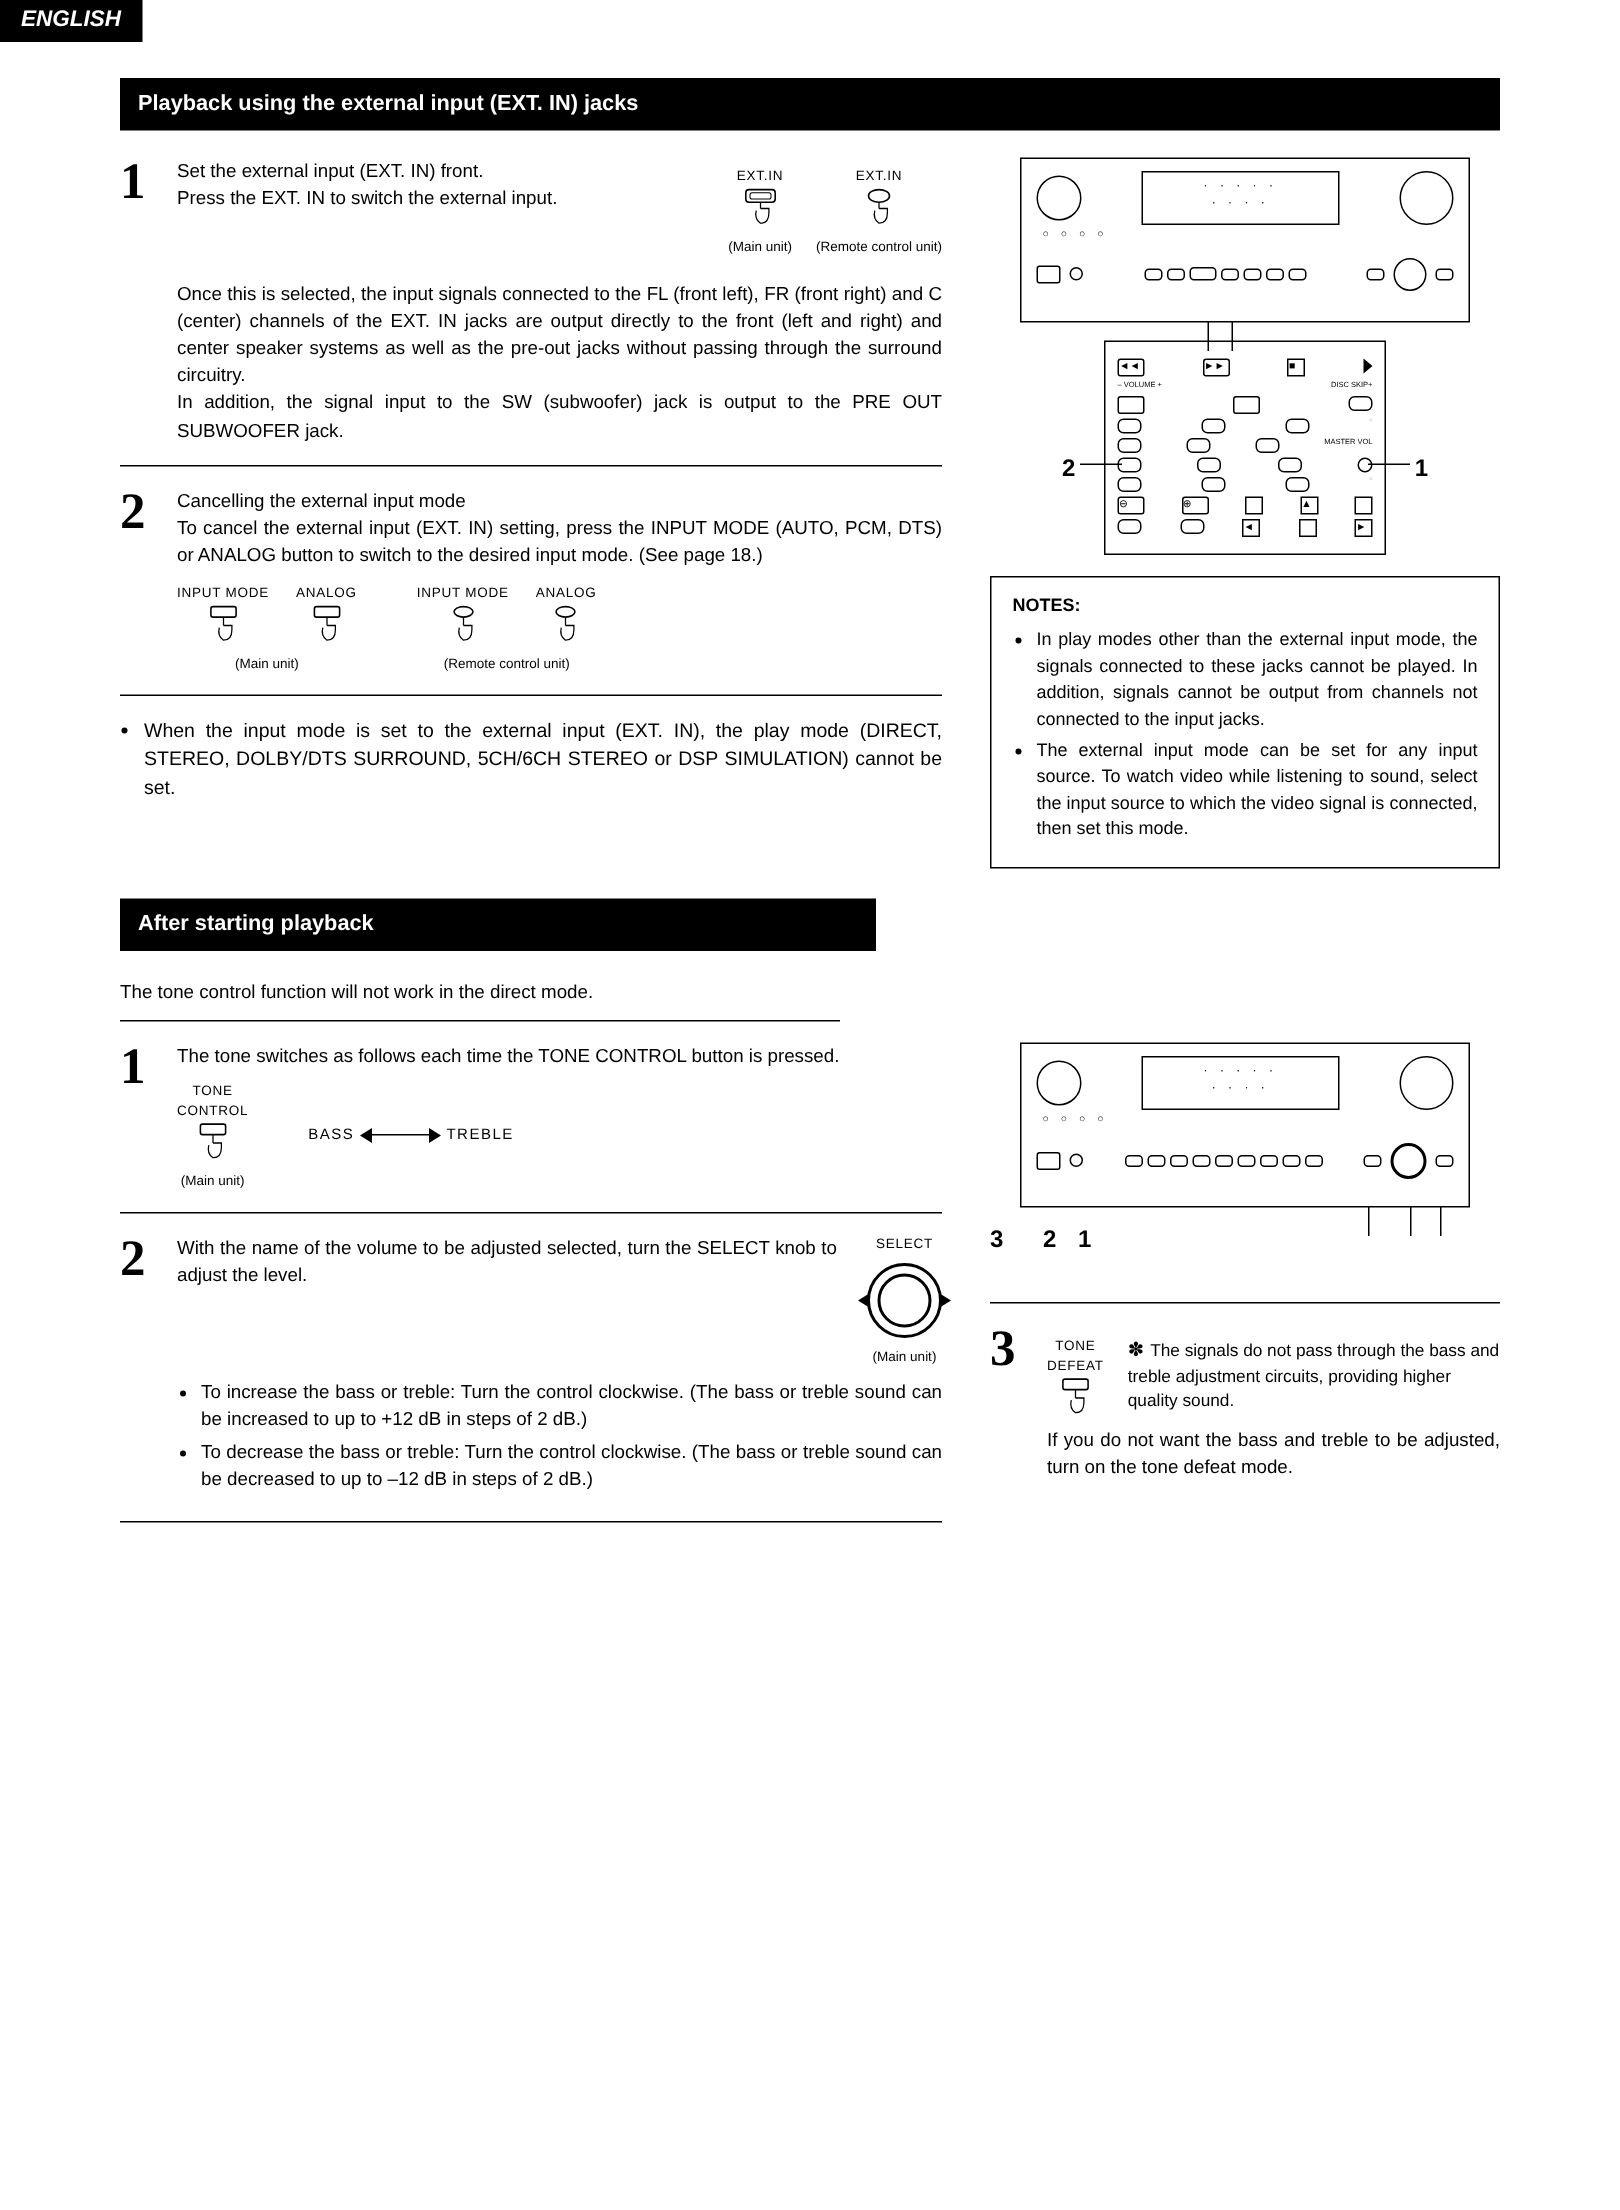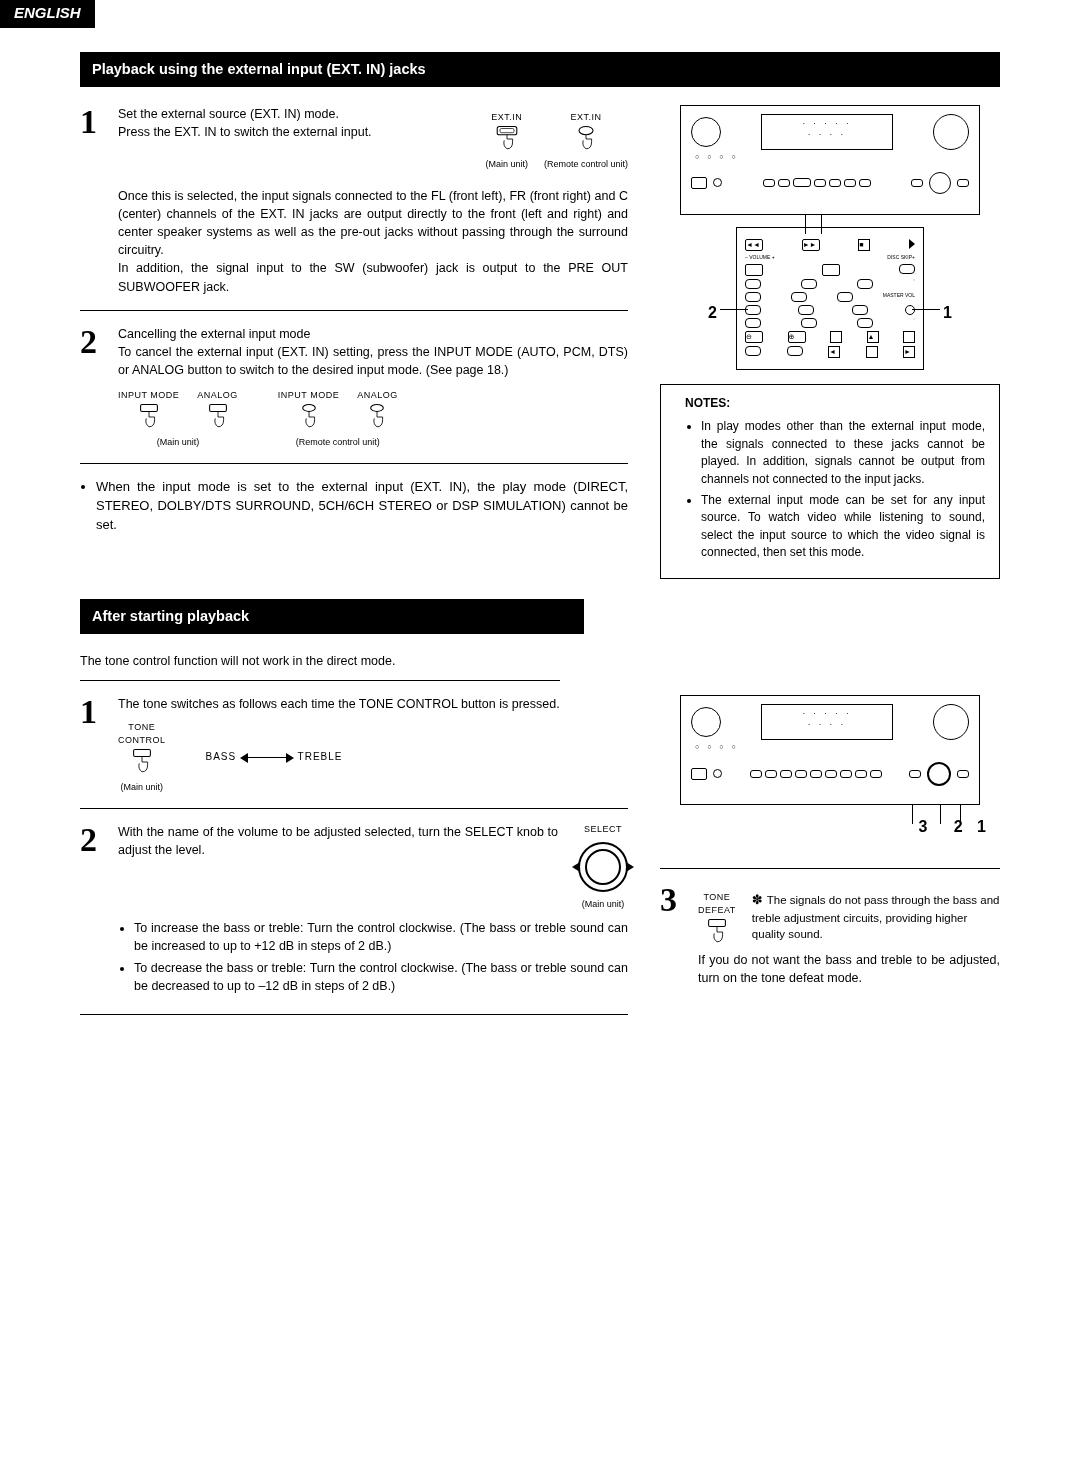--- a/index.html
+++ b/index.html
@@ -58,21 +58,21 @@
     font-weight: bold;
     font-size: 34px;
     line-height: 1;
     width: 24px;
     flex-shrink: 0;
   }
   .step-body { flex: 1; font-size: 12.5px; text-align: justify; }
   .hr { border: none; border-top: 1px solid #000; margin: 10px 0 14px 0; }
   .note-box {
     border: 1px solid #000;
-    padding: 10px 14px 12px 24px;
+    padding: 10px 14px 12px 14px;
     font-size: 12px;
     margin-top: 14px;
   }
   .note-box .notes-title { font-weight: bold; margin-bottom: 6px; }
   ul.bullets { margin: 4px 0; padding-left: 16px; }
   ul.bullets li { margin-bottom: 4px; text-align: justify; }
   .fig-row { display: flex; gap: 16px; justify-content: center; margin: 6px 0; }
   .fig-item { text-align: center; font-size: 9px; }
   .subheading { font-weight: bold; font-size: 12.5px; margin: 4px 0; }
   .small-label { font-size: 9px; letter-spacing: 0.5px; }
@@ -196,21 +196,21 @@
     <div class="section-header">Playback using the external input (EXT. IN) jacks</div>
 
     <div class="cols">
       <div class="left-col">
 
         <div class="step">
           <div class="step-num">1</div>
           <div class="step-body">
             <div style="display:flex; gap:10px; align-items:flex-start;">
               <div style="flex:1;">
-                <span>Set the external source (EXT. IN) mode.</span><br>
+                <span>Set the external input (EXT. IN) front.</span><br>
                 <span>Press the EXT. IN to switch the external input.</span>
               </div>
               <div class="fig-row" style="flex-shrink:0;">
                 <div class="fig-item">
                   <div class="small-label">EXT.IN</div>
                   <svg class="hand-svg" viewBox="0 0 40 40">
                     <rect x="6" y="2" width="28" height="12" rx="3" fill="none" stroke="#000" stroke-width="1.5"></rect>
                     <rect x="10" y="5" width="20" height="6" rx="2" fill="none" stroke="#000" stroke-width="1"></rect>
                     <path d="M20 14 L20 20 M16 22 Q14 30 20 34 Q28 34 28 24 L28 20 L20 20" fill="none" stroke="#000" stroke-width="1.2"></path>
                   </svg>
@@ -480,21 +480,21 @@
             </div>
             <span style="flex:1"></span>
             <span class="oval"></span>
             <span class="knob" style="width:20px;height:20px;border-width:2px;"></span>
             <span class="oval" style="border-width:1.5px;"></span>
           </div>
           <div class="callout-line" style="right:66px; bottom:-20px; width:1px; height:20px;"></div>
           <div class="callout-line" style="right:38px; bottom:-20px; width:1px; height:20px;"></div>
           <div class="callout-line" style="right:18px; bottom:-20px; width:1px; height:20px;"></div>
         </div>
-        <div style="text-align:right; font-weight:bold; font-size:16px; padding-right:14px;">
+        <div style="font-weight:bold; font-size:16px; padding-right:14px;">
           <span style="margin-right:22px;">3</span>
           <span style="margin-right:10px;">2</span>
           <span>1</span>
         </div>
 
         <hr class="hr" style="margin-top:30px;">
 
         <div class="right-step3">
           <div class="step-num">3</div>
           <div style="flex:1;">

